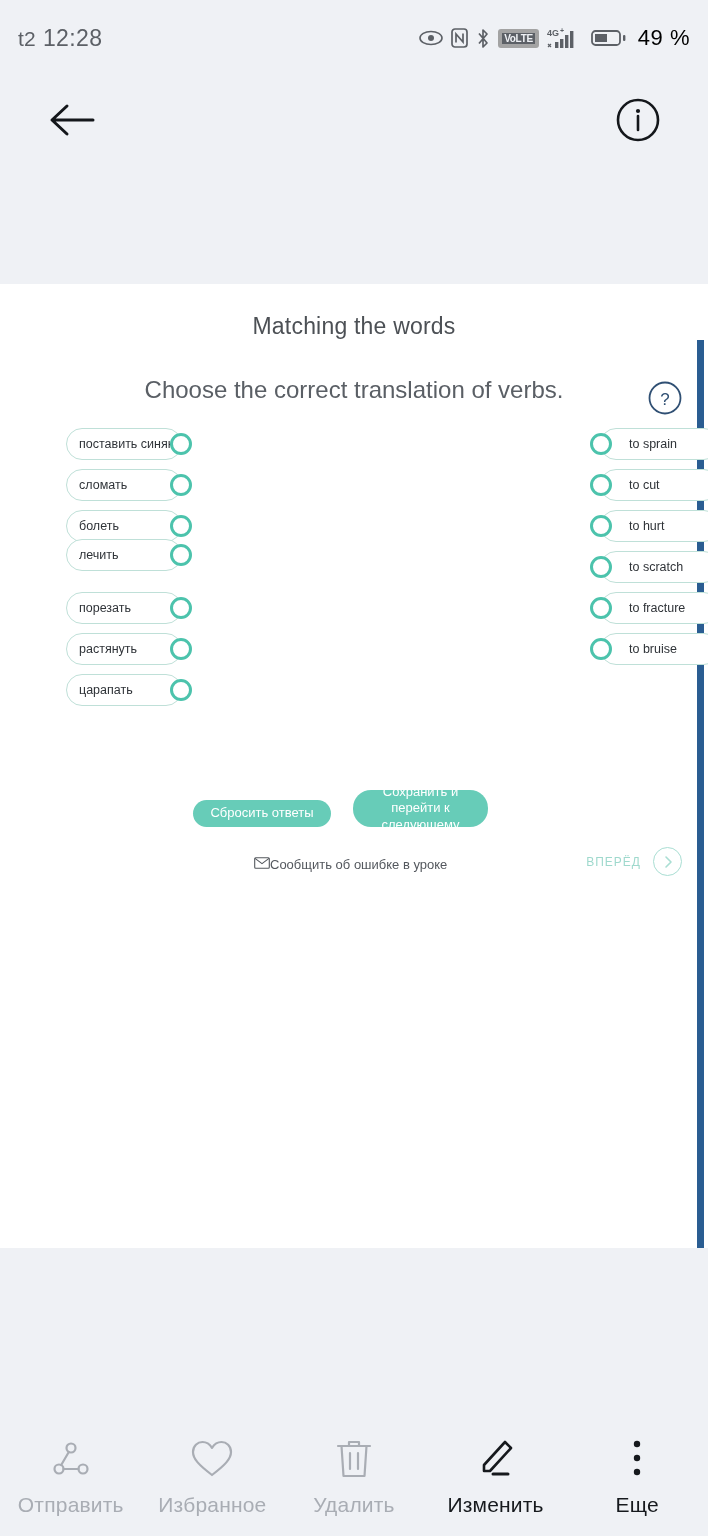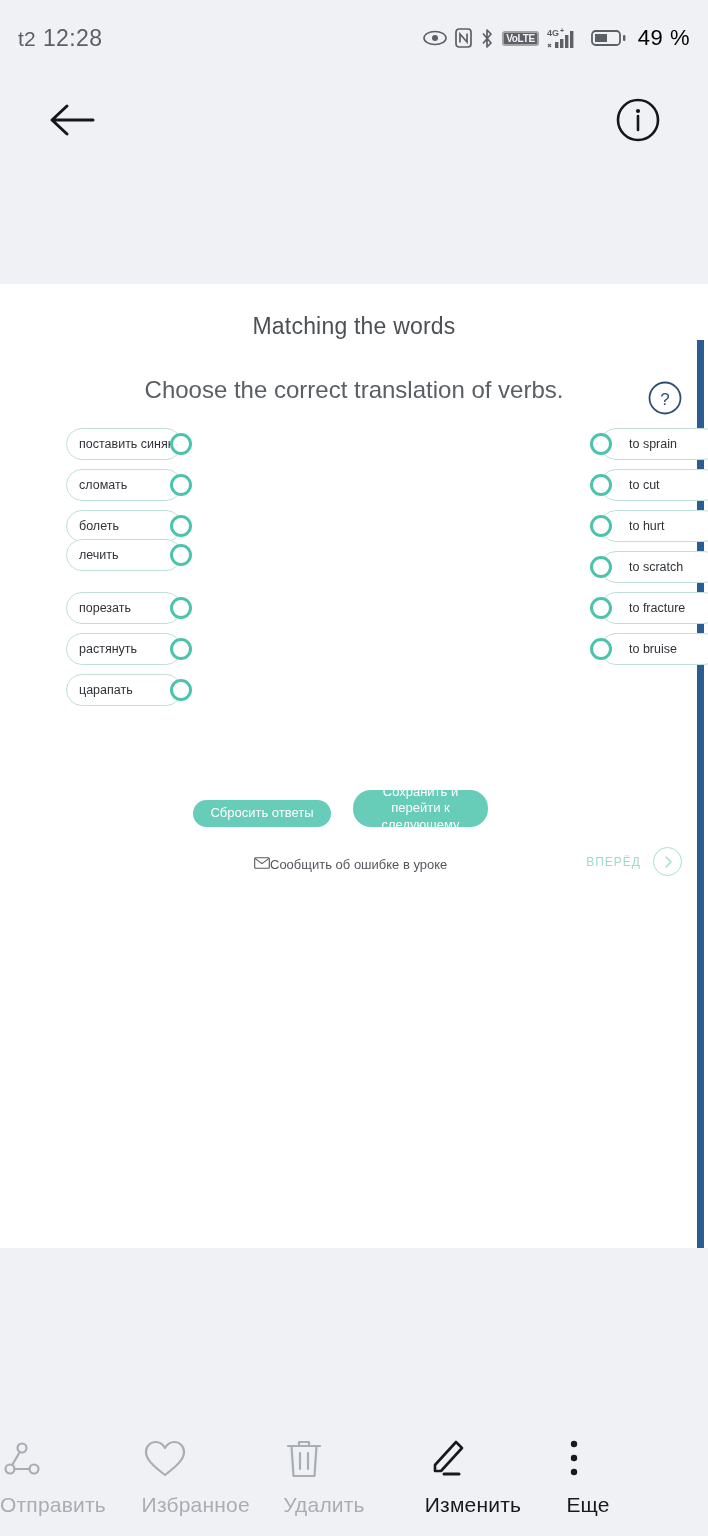--- a/index.html
+++ b/index.html
@@ -17,21 +17,21 @@
     position:absolute; left:0; top:0; width:708px; height:76px;
     display:flex; align-items:center; justify-content:space-between;
     padding:0 18px; background:#eff1f5;
   }
   .sb-left{ display:flex; align-items:baseline; gap:7px; color:#5c6066; }
   .sb-carrier{ font-size:21px; letter-spacing:.2px; }
   .sb-clock{ font-size:23px; letter-spacing:.4px; }
   .sb-right{ display:flex; align-items:center; gap:8px; color:#5c6066; }
   .sb-right svg{ display:block; }
   .volte{
-    border:2px solid #a3a3a3; border-radius:3px; font-size:10px;
+    border:4px solid #a3a3a3; border-radius:3px; font-size:10px;
     font-weight:bold; padding:1px 2px 0; line-height:1;
     letter-spacing:-.3px; color:#5c6066; background:#5c6066;
     color:#eff1f5;
   }
   .sb-batt-pct{ font-size:22px; color:#000000; margin-left:3px; letter-spacing:.5px; }
 
   
   .appbar{
     position:absolute; left:0; top:76px; width:708px; height:208px;
     background:#eff1f5;
@@ -116,21 +116,21 @@
     border:1.5px solid #a9ded3; display:flex;
     align-items:center; justify-content:center;
   }
 
   
   .bottomnav{
     position:absolute; left:0; bottom:0; width:708px; height:120px;
     background:#eff1f5; display:flex; align-items:center;
   }
   .nav-item{
-    flex:1; display:flex; flex-direction:column; align-items:flex-start;
+    flex:1; display:flex; flex-direction:column; align-items:center;
     gap:11px; cursor:pointer;
   }
   .nav-icon{ height:46px; display:flex; align-items:center; justify-content:center; }
   .nav-label{ font-size:21px; letter-spacing:.2px; }
   .nav-item.dim .nav-label{ color:#a9adb4; }
   .nav-item.active .nav-label{ color:#16191d; }
 </style>
 </head>
 <body>
 

